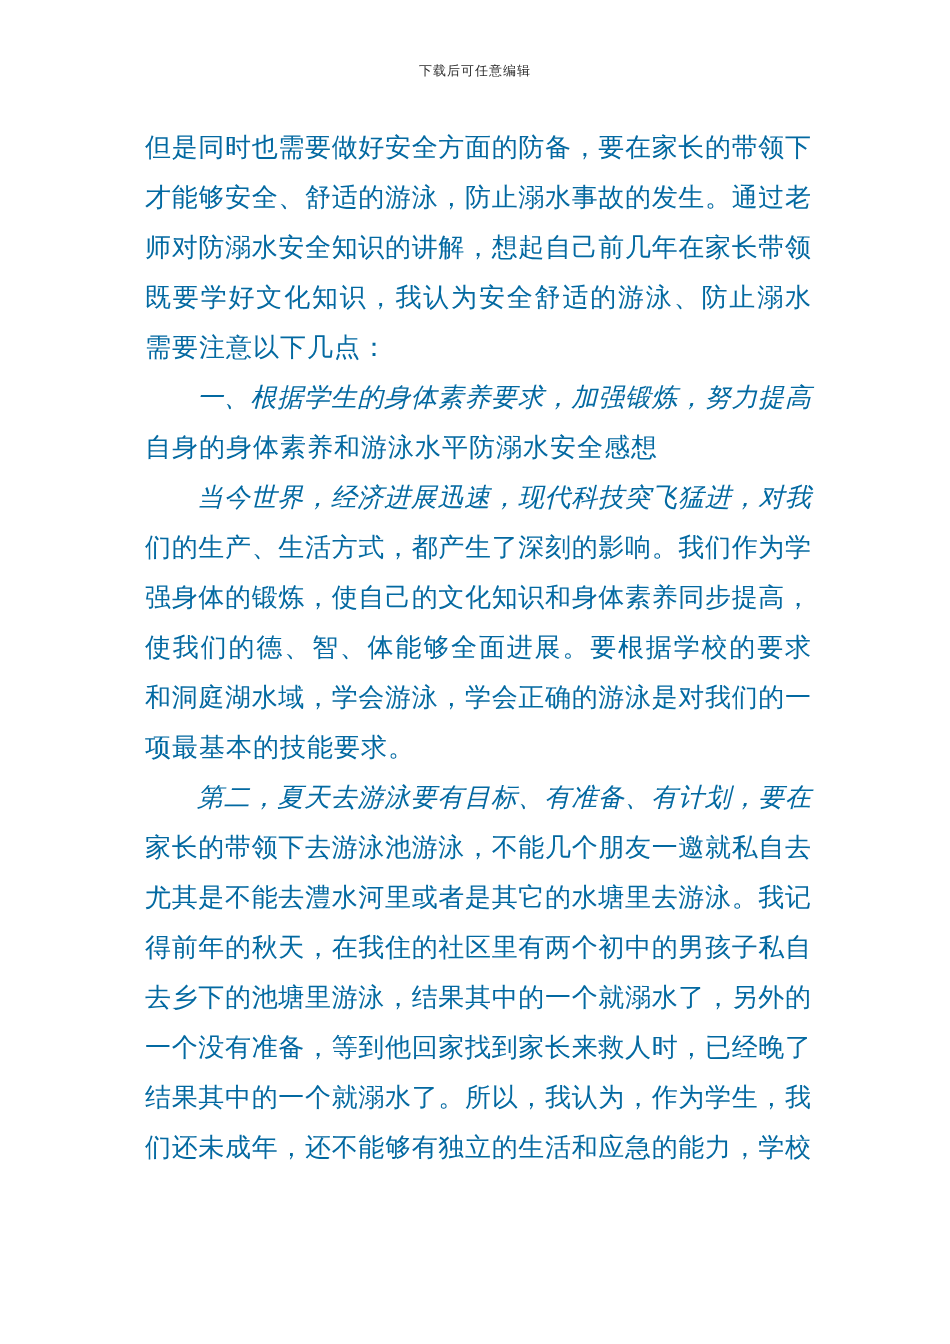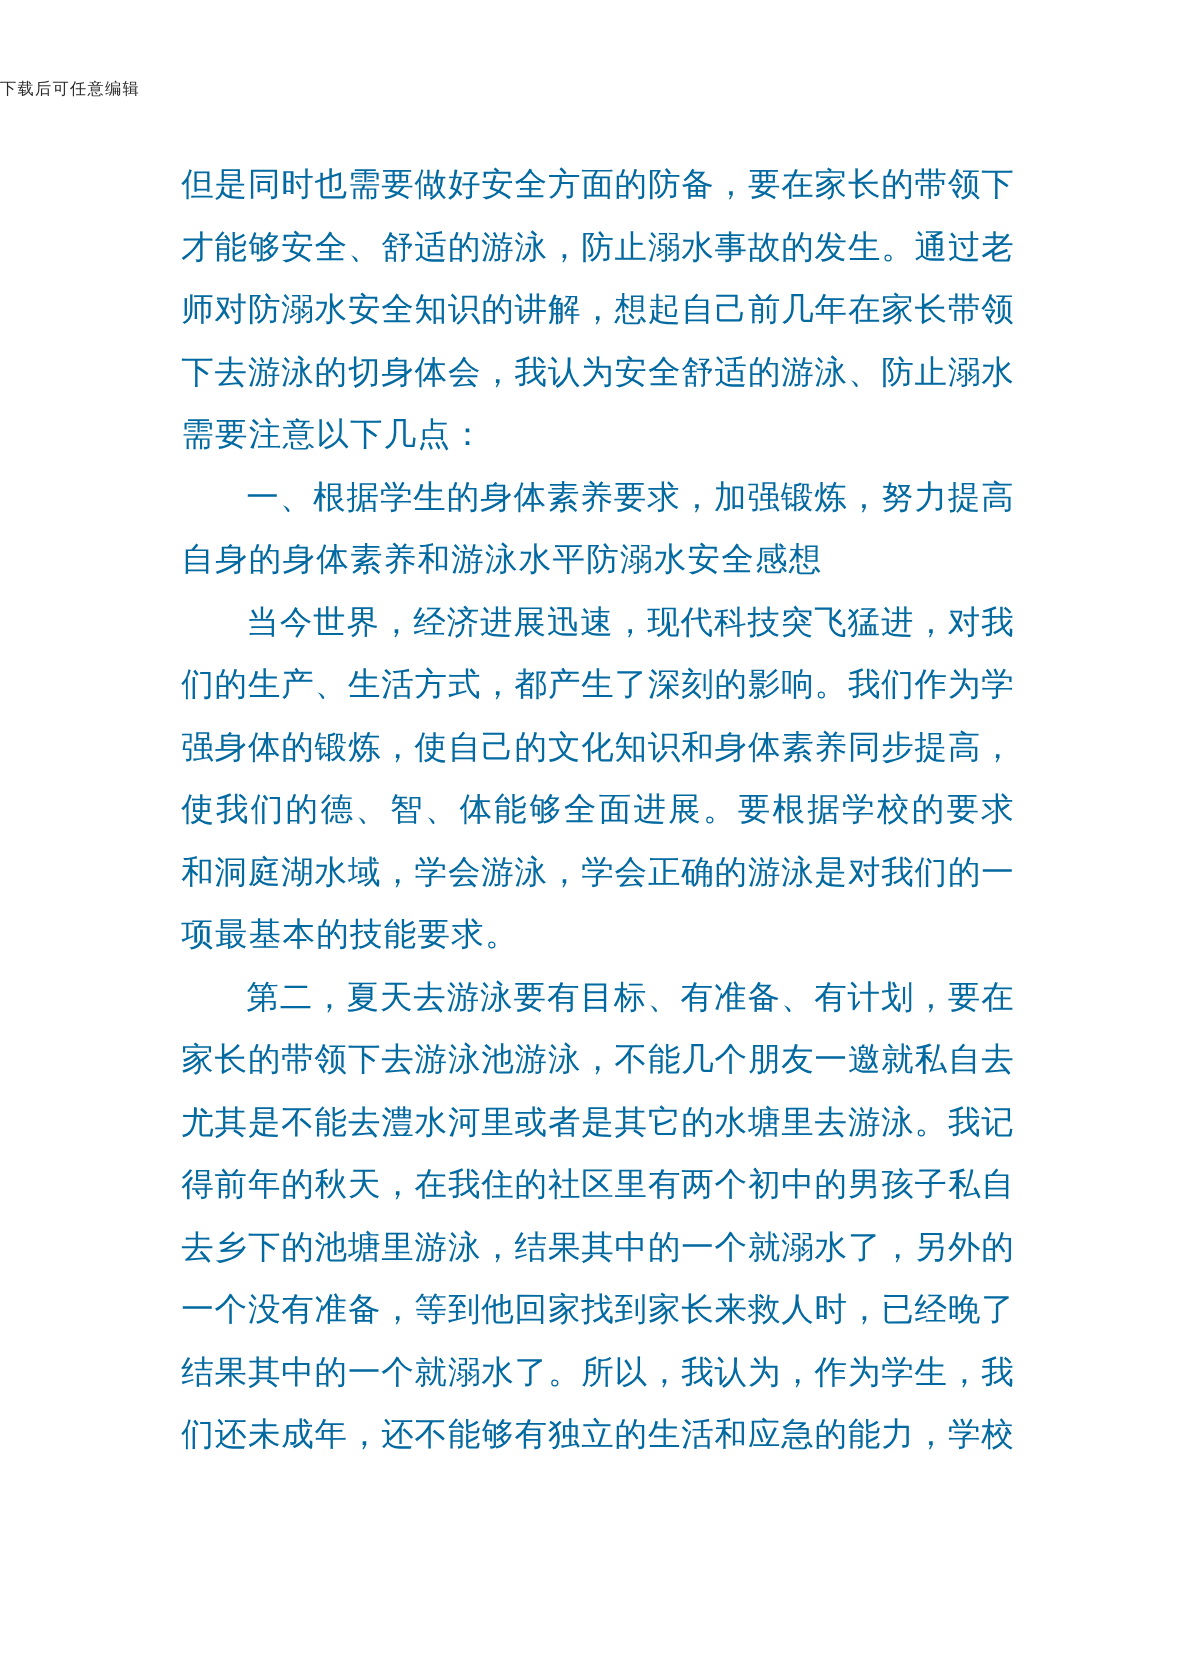--- a/index.html
+++ b/index.html
@@ -19,21 +19,21 @@
     left: 0; top: 0;
     width: 950px;
     height: 1344px;
     background: #ffffff;
   }
   .header-note {
     position: absolute;
     top: 62px;
     left: 0;
     width: 950px;
-    text-align: left;
+    text-align: center;
     font-size: 13px;
     letter-spacing: 1px;
     color: #2b2b2b;
   }
   .doc-body {
     position: absolute;
     left: 145px;
     top: 123px;
     width: 666px;
     color: #0369a1;
@@ -47,34 +47,35 @@
     white-space: nowrap;
     overflow: visible;
   }
   .line.last {
     text-align: center;
     text-align-last: left;
     letter-spacing: 1px;
   }
   .line.indent {
     text-indent: 52px;
+    font-style: italic;
   }
 </style>
 </head>
 <body>
 
 <div class="page">
 
   <div class="header-note">下载后可任意编辑</div>
 
   <div class="doc-body">
     <div class="line">但是同时也需要做好安全方面的防备，要在家长的带领下</div>
     <div class="line">才能够安全、舒适的游泳，防止溺水事故的发生。通过老</div>
     <div class="line">师对防溺水安全知识的讲解，想起自己前几年在家长带领</div>
-    <div class="line">下去游泳的切身体会，我认为安全舒适的游泳、防止溺水</div>
+    <div class="line">既要学好文化知识，我认为安全舒适的游泳、防止溺水</div>
     <div class="line last">需要注意以下几点：</div>
     <div class="line indent">一、根据学生的身体素养要求，加强锻炼，努力提高</div>
     <div class="line last">自身的身体素养和游泳水平防溺水安全感想</div>
     <div class="line indent">当今世界，经济进展迅速，现代科技突飞猛进，对我</div>
     <div class="line">们的生产、生活方式，都产生了深刻的影响。我们作为学</div>
     <div class="line">强身体的锻炼，使自己的文化知识和身体素养同步提高，</div>
     <div class="line">使我们的德、智、体能够全面进展。要根据学校的要求</div>
     <div class="line">和洞庭湖水域，学会游泳，学会正确的游泳是对我们的一</div>
     <div class="line last">项最基本的技能要求。</div>
     <div class="line indent">第二，夏天去游泳要有目标、有准备、有计划，要在</div>

